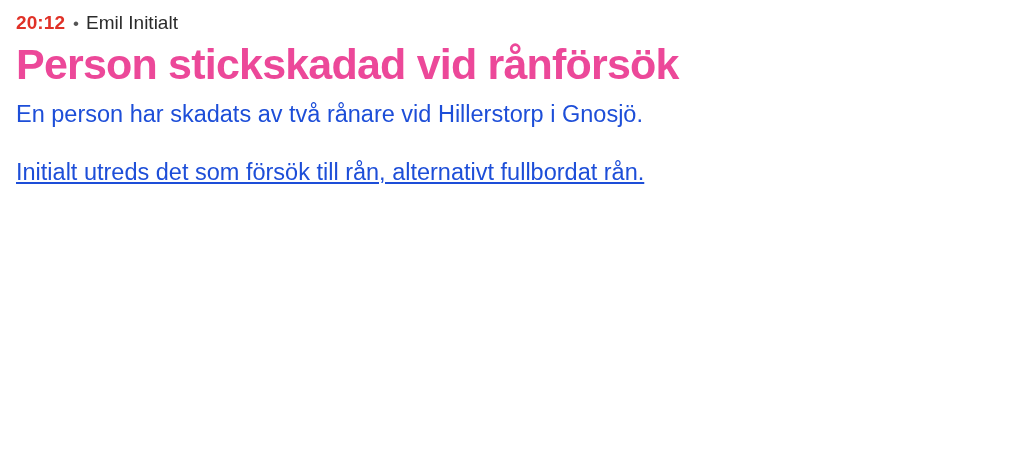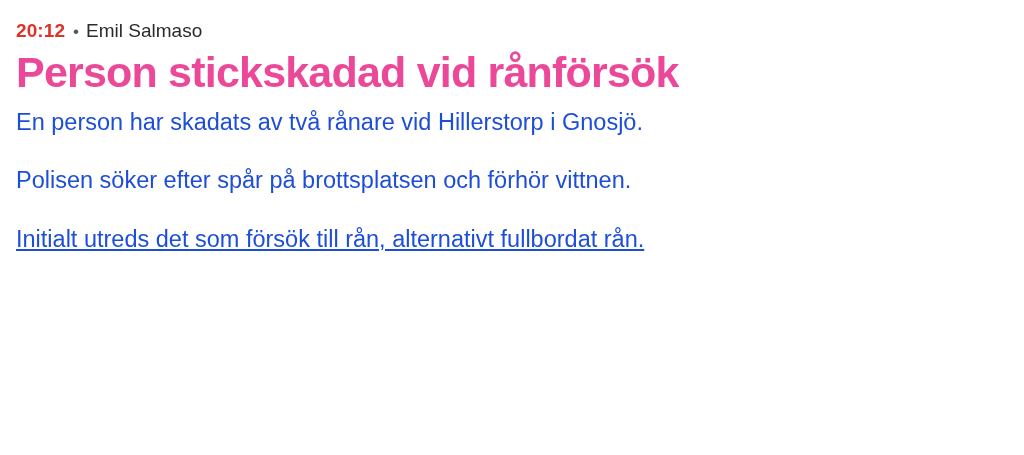--- a/index.html
+++ b/index.html
@@ -8,21 +8,21 @@
     background: #ffffff;
   }
   body {
     width: 1024px;
     height: 455px;
     font-family: "Liberation Sans", sans-serif;
     color: #1a1a1a;
     overflow: hidden;
   }
   .article {
-    padding: 20px 16px 0 16px;
+    padding: 12px 16px 0 16px;
     box-sizing: border-box;
   }
   .meta {
     font-size: 19px;
     line-height: 1.2;
     margin: 0 0 6px 0;
     display: flex;
     align-items: baseline;
     gap: 0;
     white-space: nowrap;
@@ -64,22 +64,21 @@
   }
 </style>
 </head>
 <body>
 
 <div class="article">
 
   <div class="meta">
     <span class="meta-time">20:12</span>
     <span class="meta-sep">•</span>
-    <span class="meta-author">Emil Salmaso</span>
+    <span class="meta-author">Emil Initialt</span>
   </div>
 
   <h1 class="headline">Person stickskadad vid rånförsök</h1>
 
   <p class="body-para">En person har skadats av två rånare vid Hillerstorp i Gnosjö.</p>
-  <p class="body-para">Polisen söker efter spår på brottsplatsen och förhör vittnen.</p>
   <p class="body-para">Initialt utreds det som försök till rån, alternativt fullbordat rån.</p>
 
 </div>
 
 </body></html>

